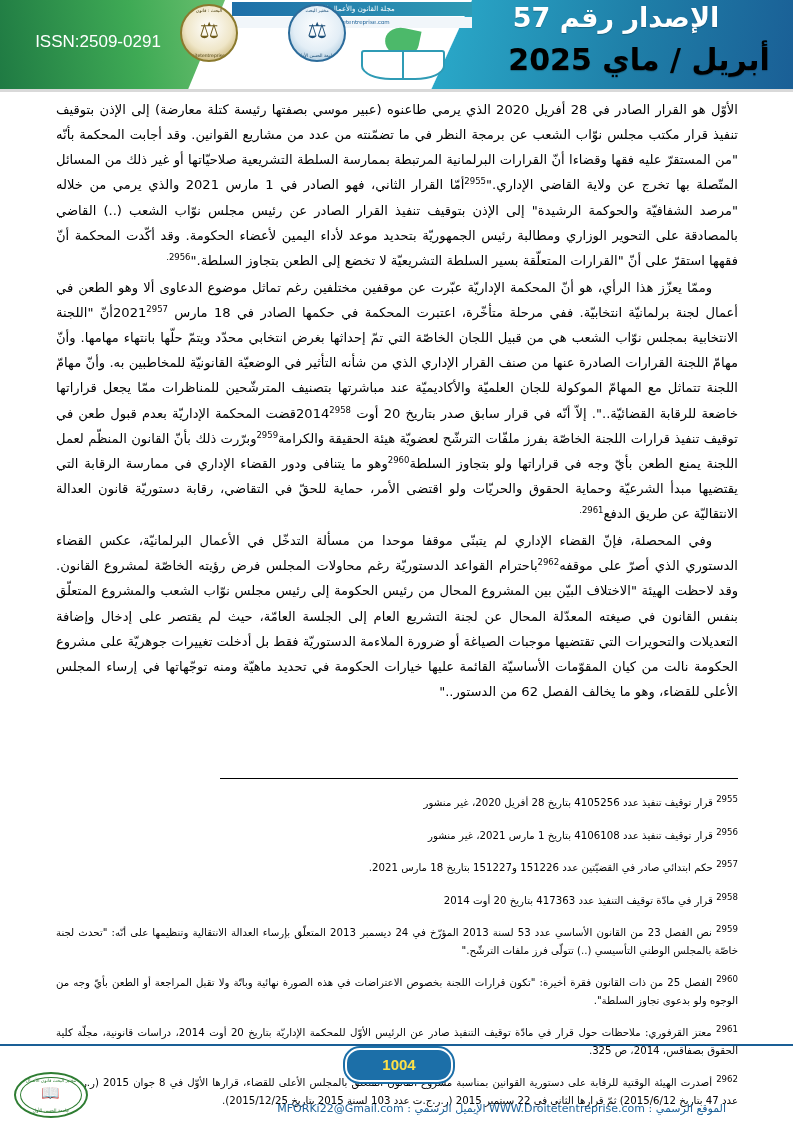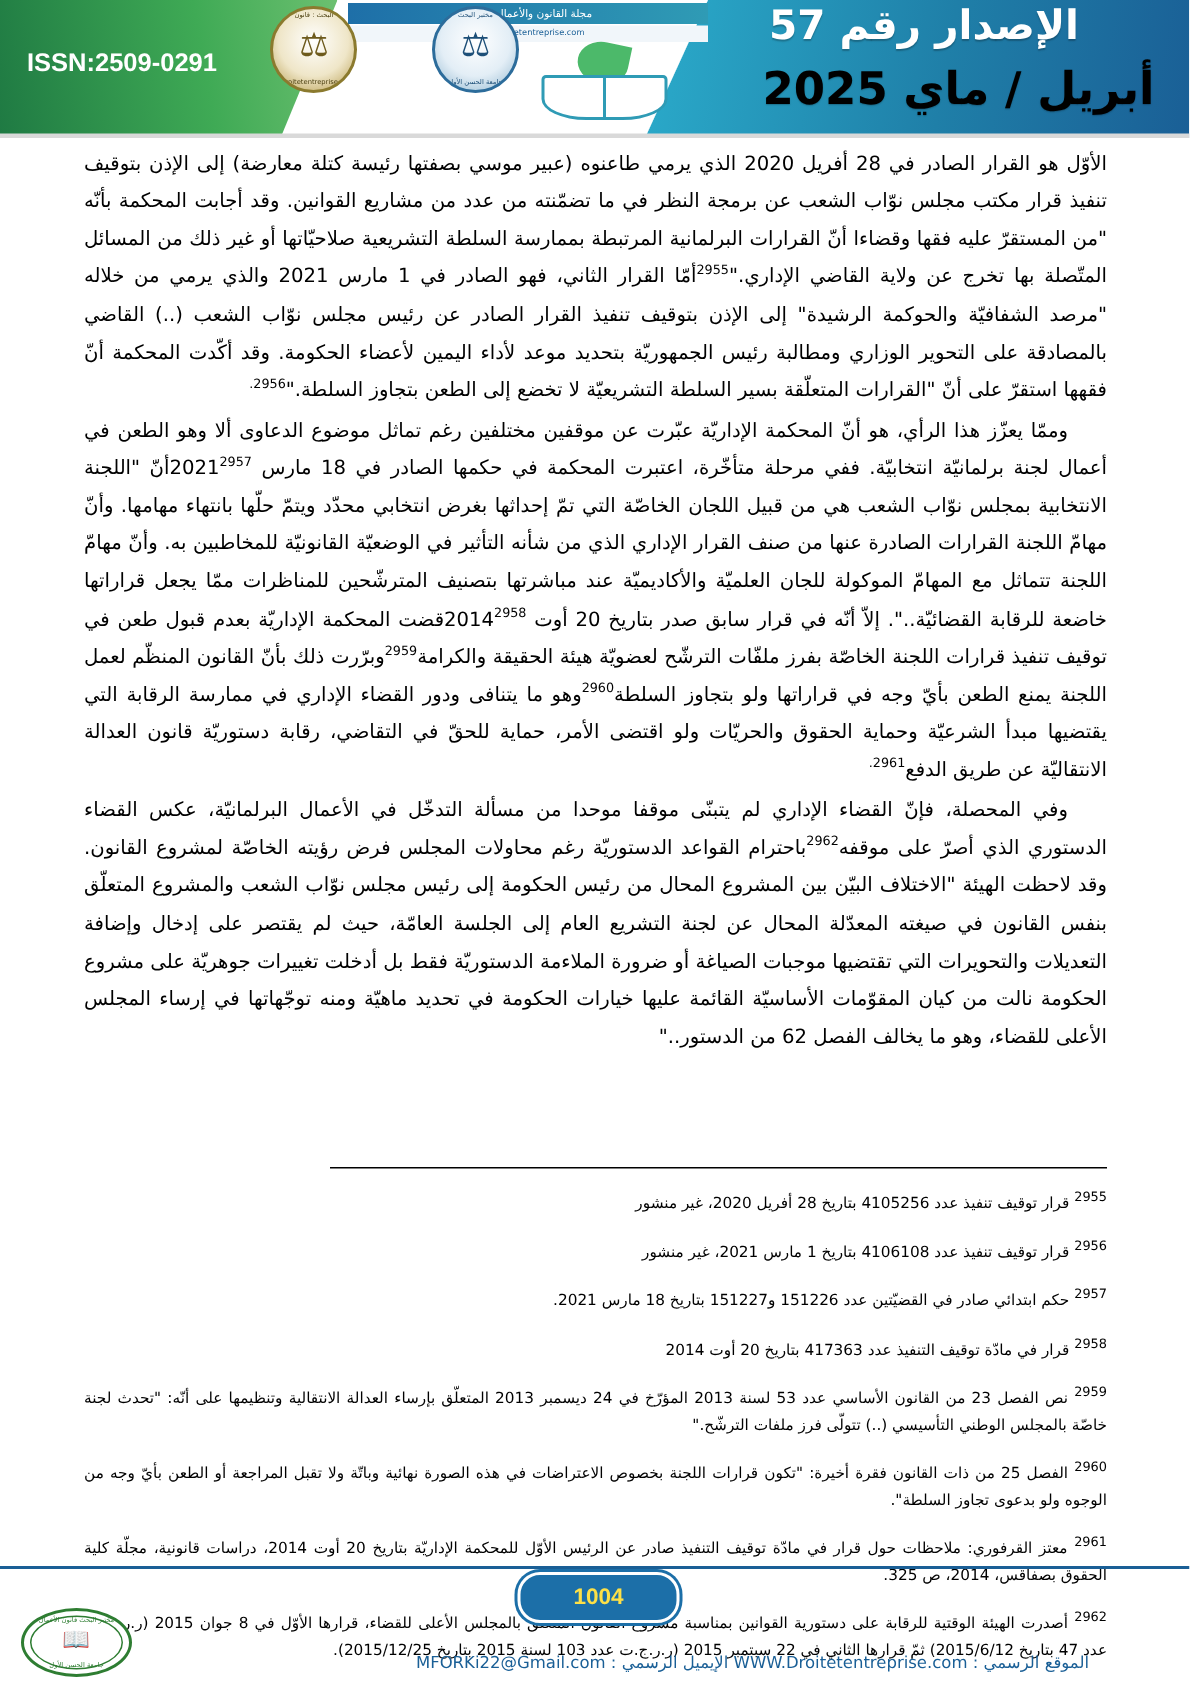--- a/index.html
+++ b/index.html
@@ -90,23 +90,24 @@
     width: 225px;
     height: 92px;
     background: linear-gradient(80deg, #1f7a43 0%, #3faa55 60%, #6cc070 100%);
     clip-path: polygon(0 0, 100% 0, calc(100% - 38px) 100%, 0 100%);
   }
   .issn {
     position: absolute;
     top: 32px;
     left: 18px;
     width: 160px;
+    text-align: center;
     color: #ffffff;
     font-size: 17px;
-    font-weight: bold;
+    font-weight: normal;
     direction: ltr;
     font-family: "Liberation Sans", sans-serif;
   }
   .header-logos {
     position: absolute;
     top: 2px;
     left: 170px;
     width: 300px;
     height: 90px;
   }

